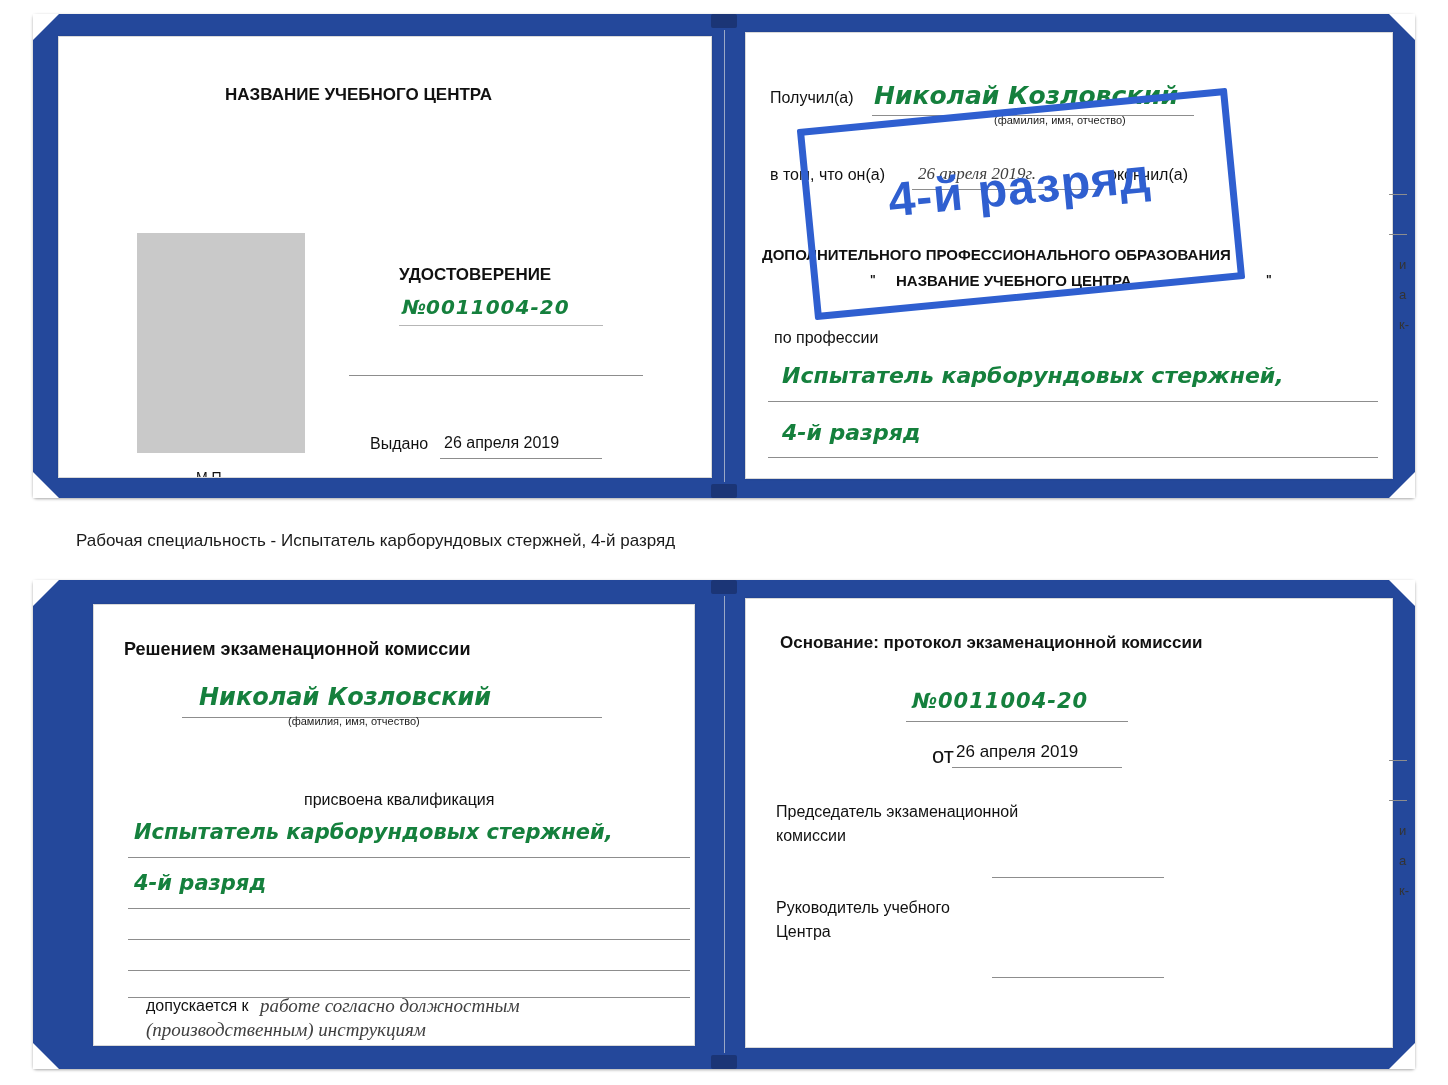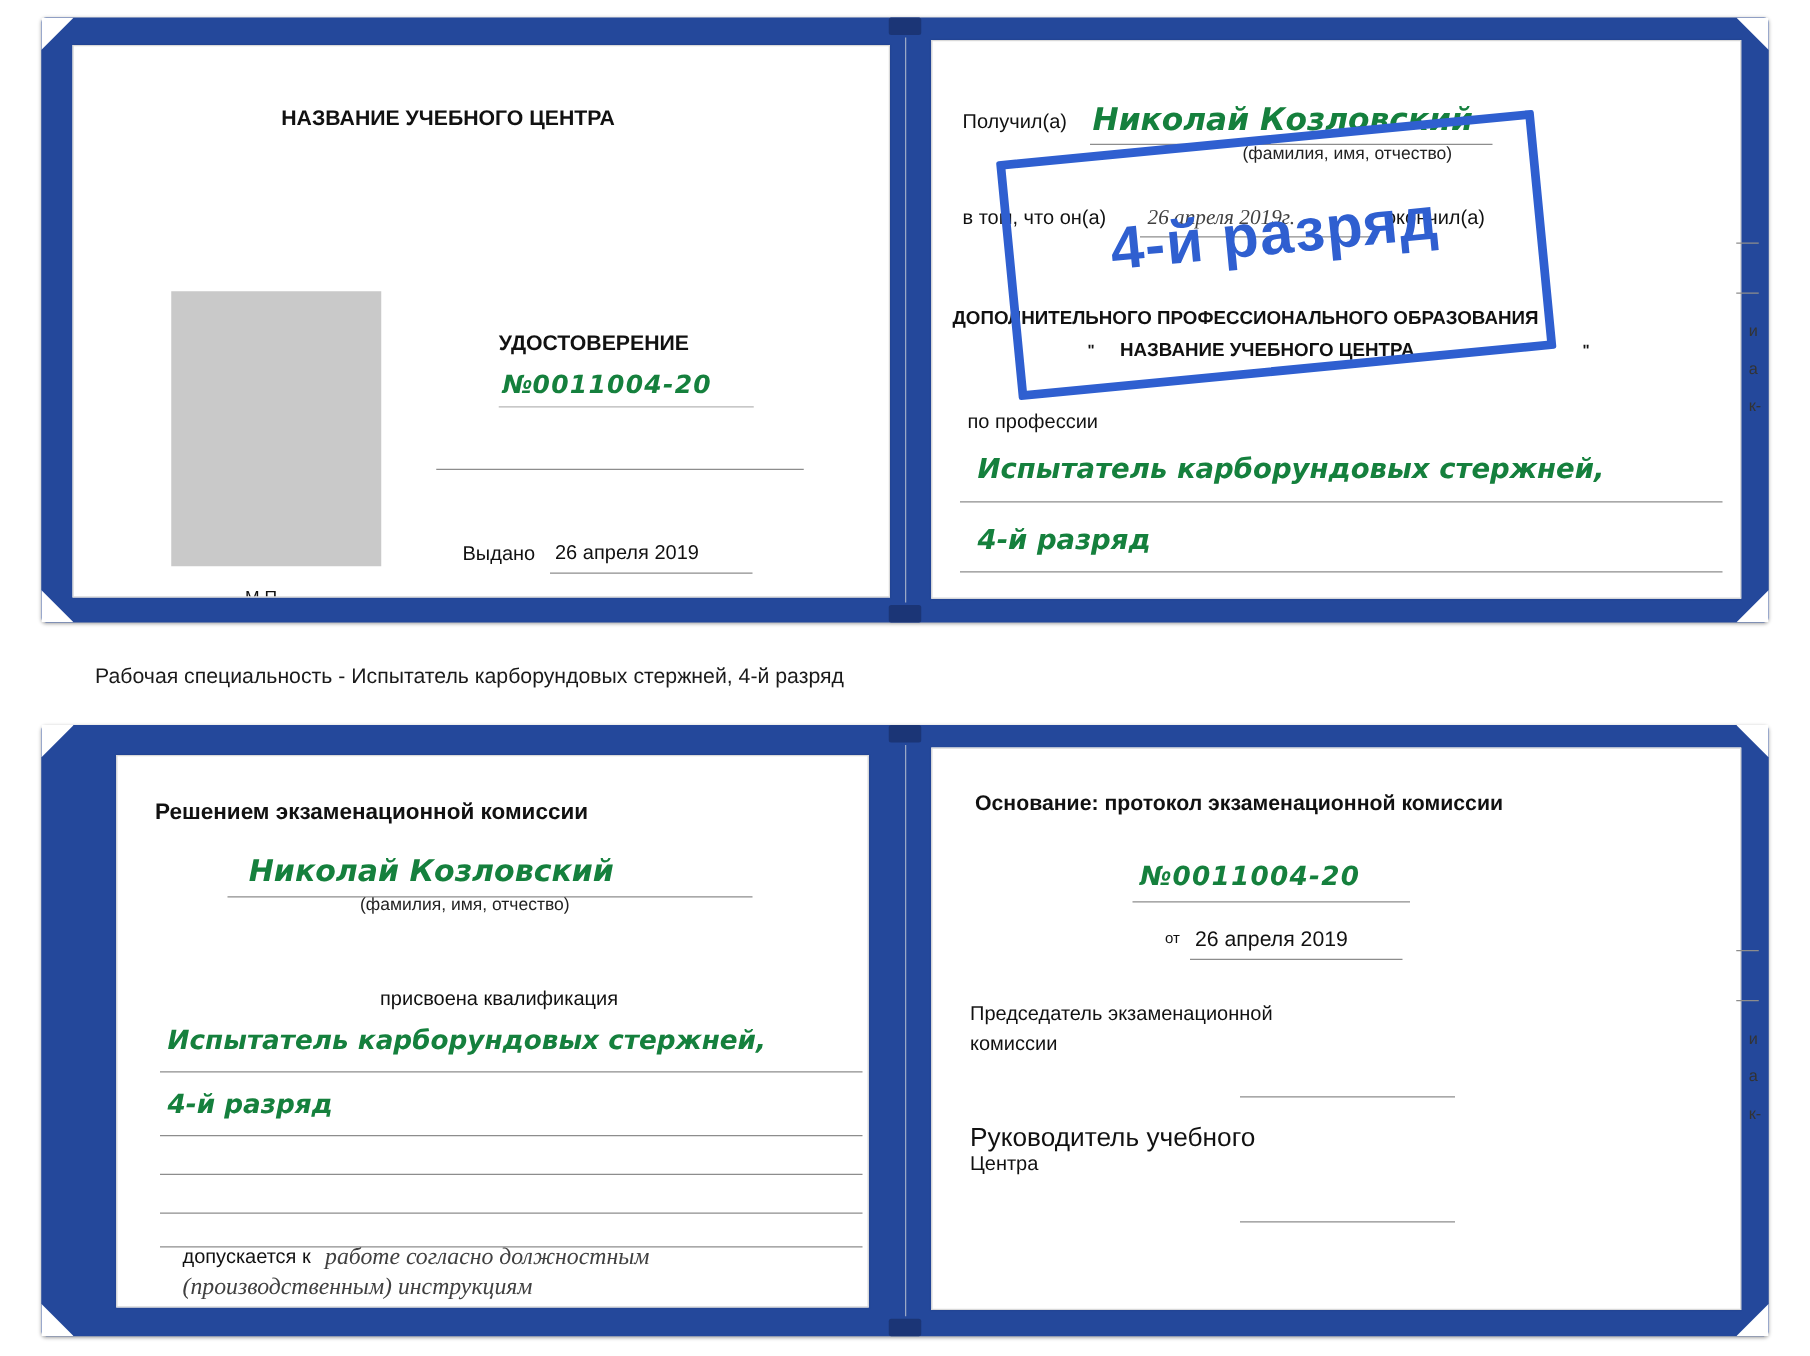--- a/index.html
+++ b/index.html
@@ -67,21 +67,21 @@
   }
   .cert.top .page.left   { left: 25px;  top: 22px; width: 652px; height: 440px; }
   .cert.top .page.right  { left: 712px; top: 18px; width: 646px; height: 445px; }
   .cert.bottom .page.left  { left: 60px;  top: 24px; width: 600px; height: 440px; text-align: right; }
   .cert.bottom .page.right { left: 712px; top: 18px; width: 646px; height: 448px; }
 
   
   .t { position: absolute; white-space: nowrap; }
   .bold { font-weight: bold; }
   .printed { color: #111111; }
-  .tiny { font-size: 14px; color: #222; }
+  .tiny { font-size: 11px; color: #222; }
   .hand {
     font-family: "DejaVu Sans", sans-serif;
     color: #15803d;
     font-style: italic;
     font-weight: bold;
   }
   .hand-ser {
     font-family: "Liberation Serif", serif;
     color: #404040;
     font-style: italic;
@@ -249,29 +249,29 @@
     <div class="t hand-ser" style="left:52px; top:414px; font-size:19px;">(производственным) инструкциям</div>
   </div>
 
   <div class="page right">
     <div class="t bold printed" style="left:34px; top:34px; font-size:17px;">Основание: протокол экзаменационной комиссии</div>
 
     <div class="t hand" style="left:166px; top:90px; font-size:21px;">№</div>
     <div class="t hand" style="left:192px; top:90px; font-size:21px; letter-spacing:1px;">0011004-20</div>
     <div class="rule" style="left:160px; top:122px; width:222px;"></div>
 
-    <div class="t printed" style="left:186px; top:144px; font-size:12px;">от</div>
+    <div class="t printed" style="left:186px; top:144px; font-size:22px;">от</div>
     <div class="t printed" style="left:210px; top:143px; font-size:17px;">26 апреля 2019</div>
     <div class="rule" style="left:206px; top:168px; width:170px;"></div>
 
     <div class="t printed" style="left:30px; top:204px; font-size:16px;">Председатель экзаменационной</div>
     <div class="t printed" style="left:30px; top:228px; font-size:16px;">комиссии</div>
     <div class="rule" style="left:246px; top:278px; width:172px;"></div>
 
-    <div class="t printed" style="left:30px; top:300px; font-size:21px;">Руководитель учебного</div>
+    <div class="t printed" style="left:30px; top:300px; font-size:16px;">Руководитель учебного</div>
     <div class="t printed" style="left:30px; top:324px; font-size:16px;">Центра</div>
     <div class="rule" style="left:246px; top:378px; width:172px;"></div>
   </div>
 
   <div class="edge-col" style="top:158px;">
     <div class="rule" style="right:2px; top:22px; width:18px;"></div>
     <div class="rule" style="right:2px; top:62px; width:18px;"></div>
     <div style="height:78px;"></div>
     <div>и</div>
     <div>а</div>

